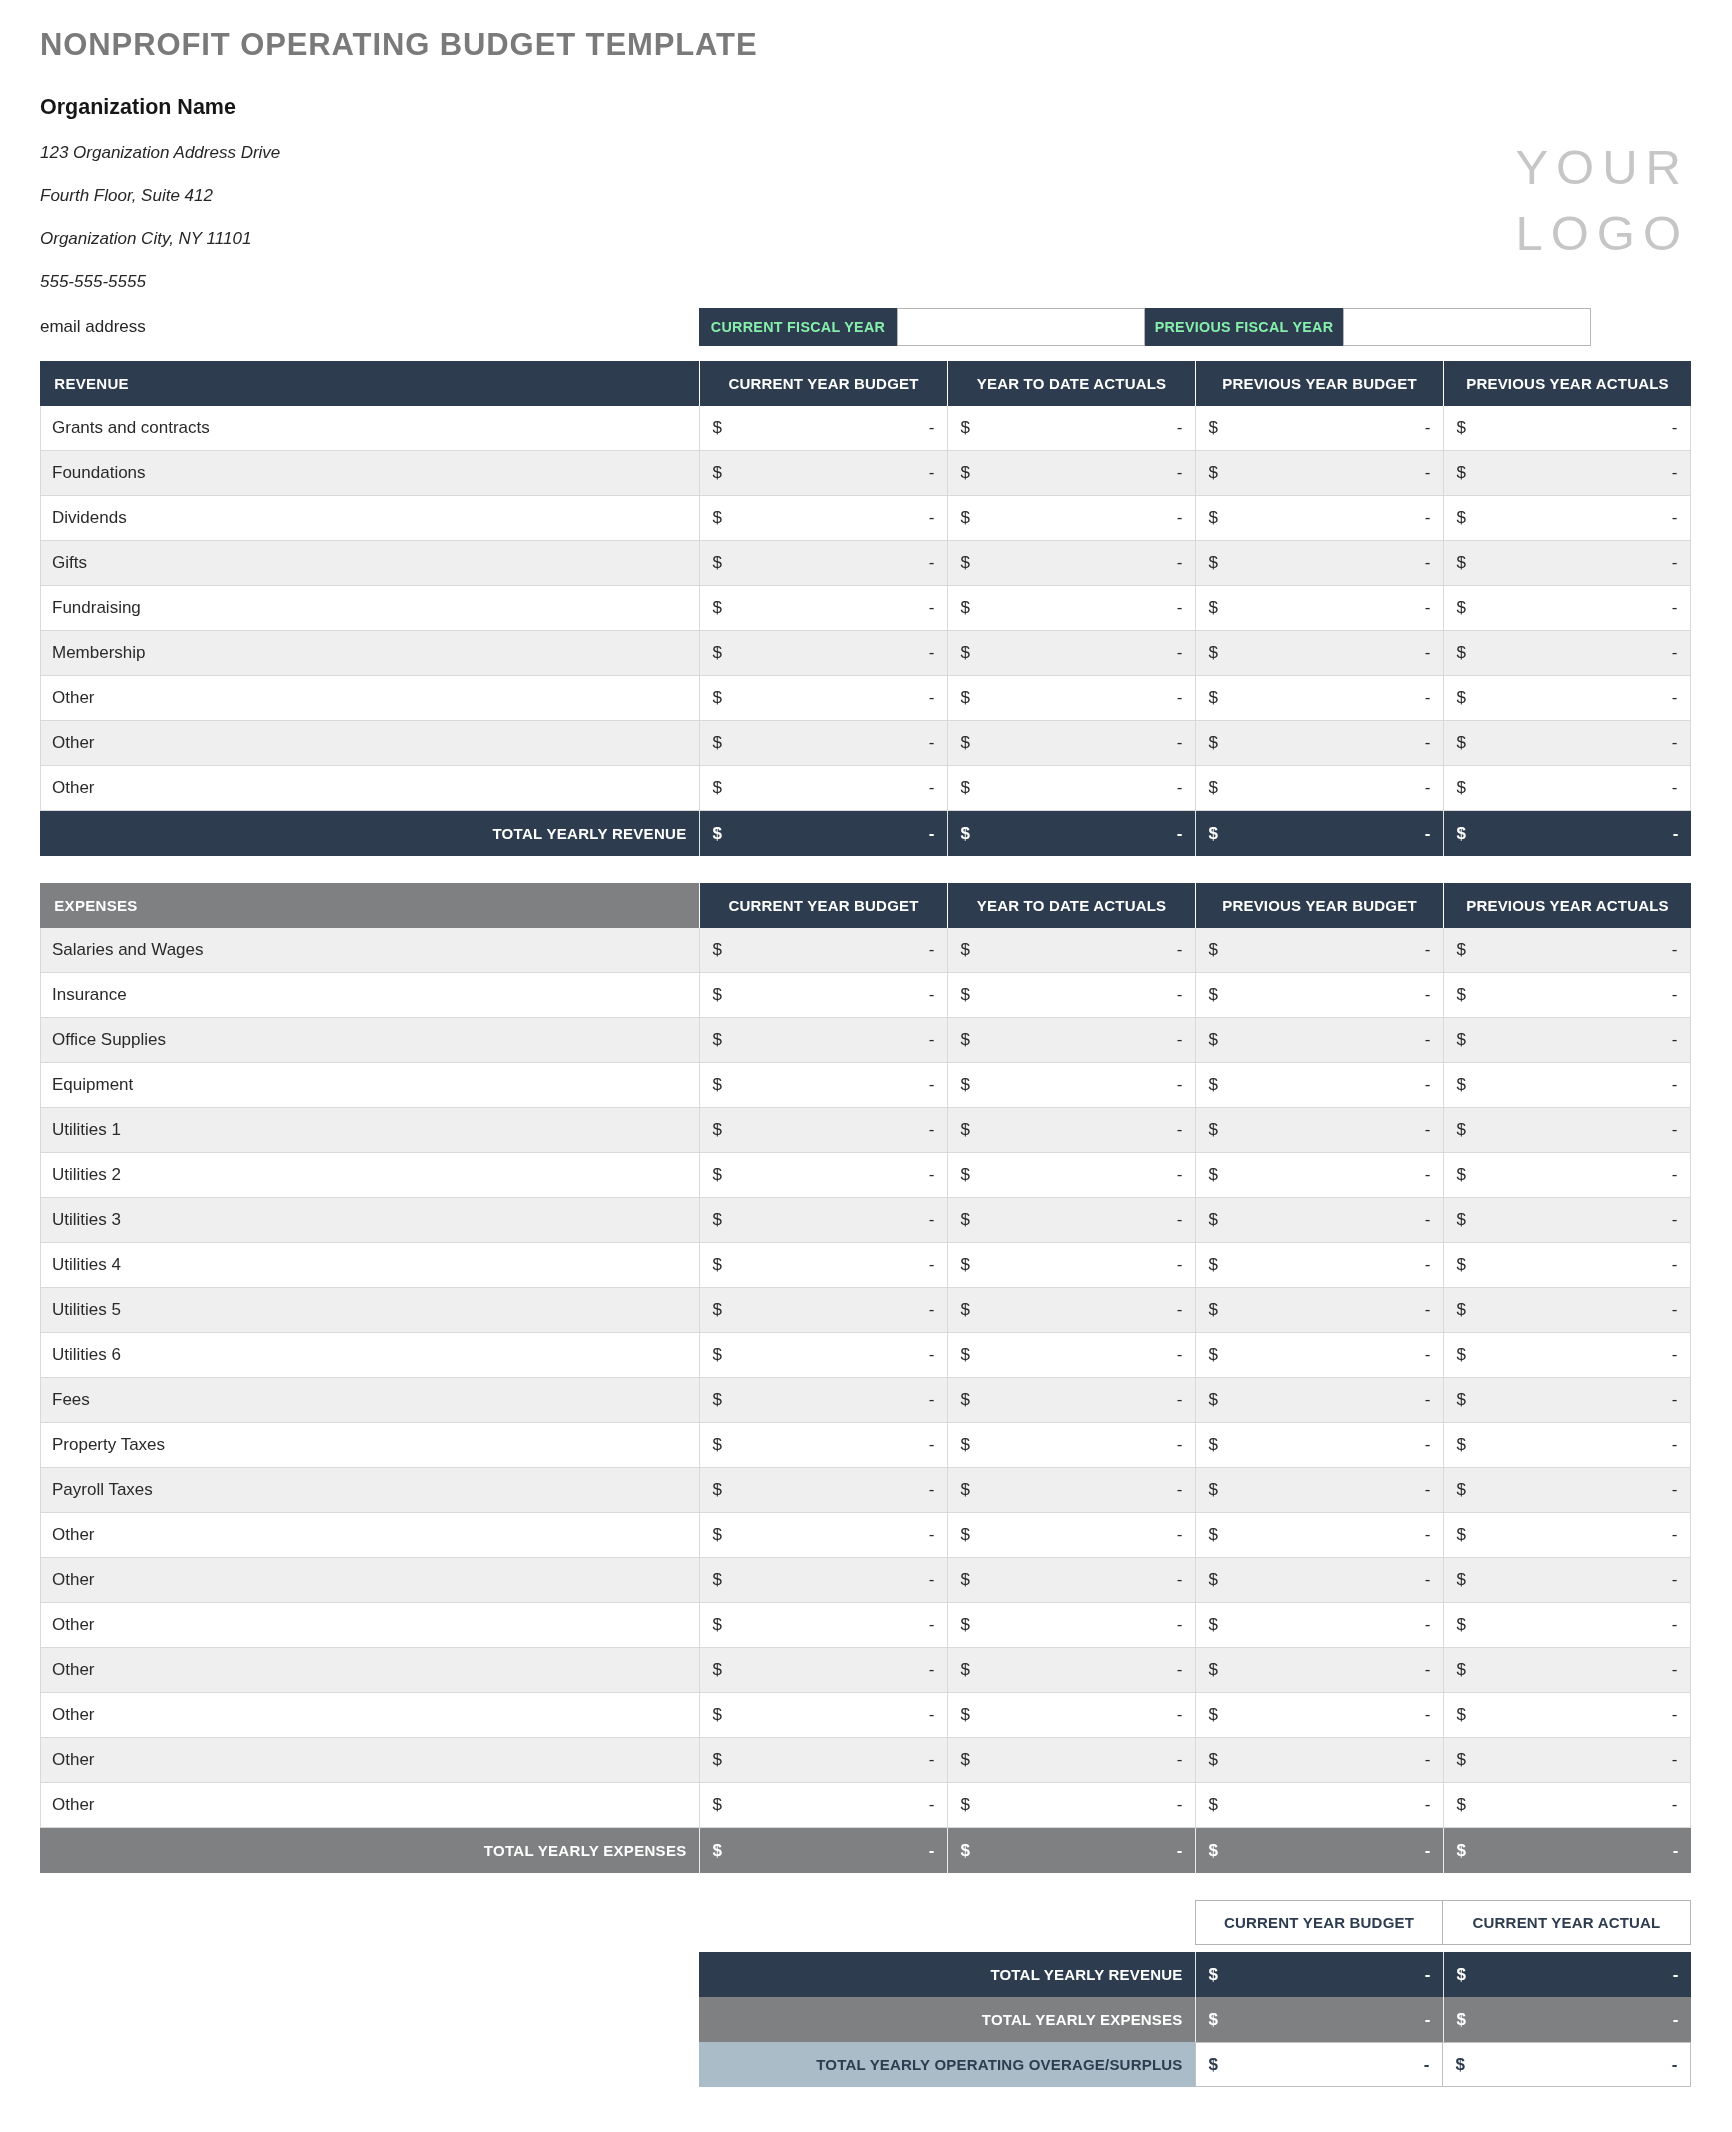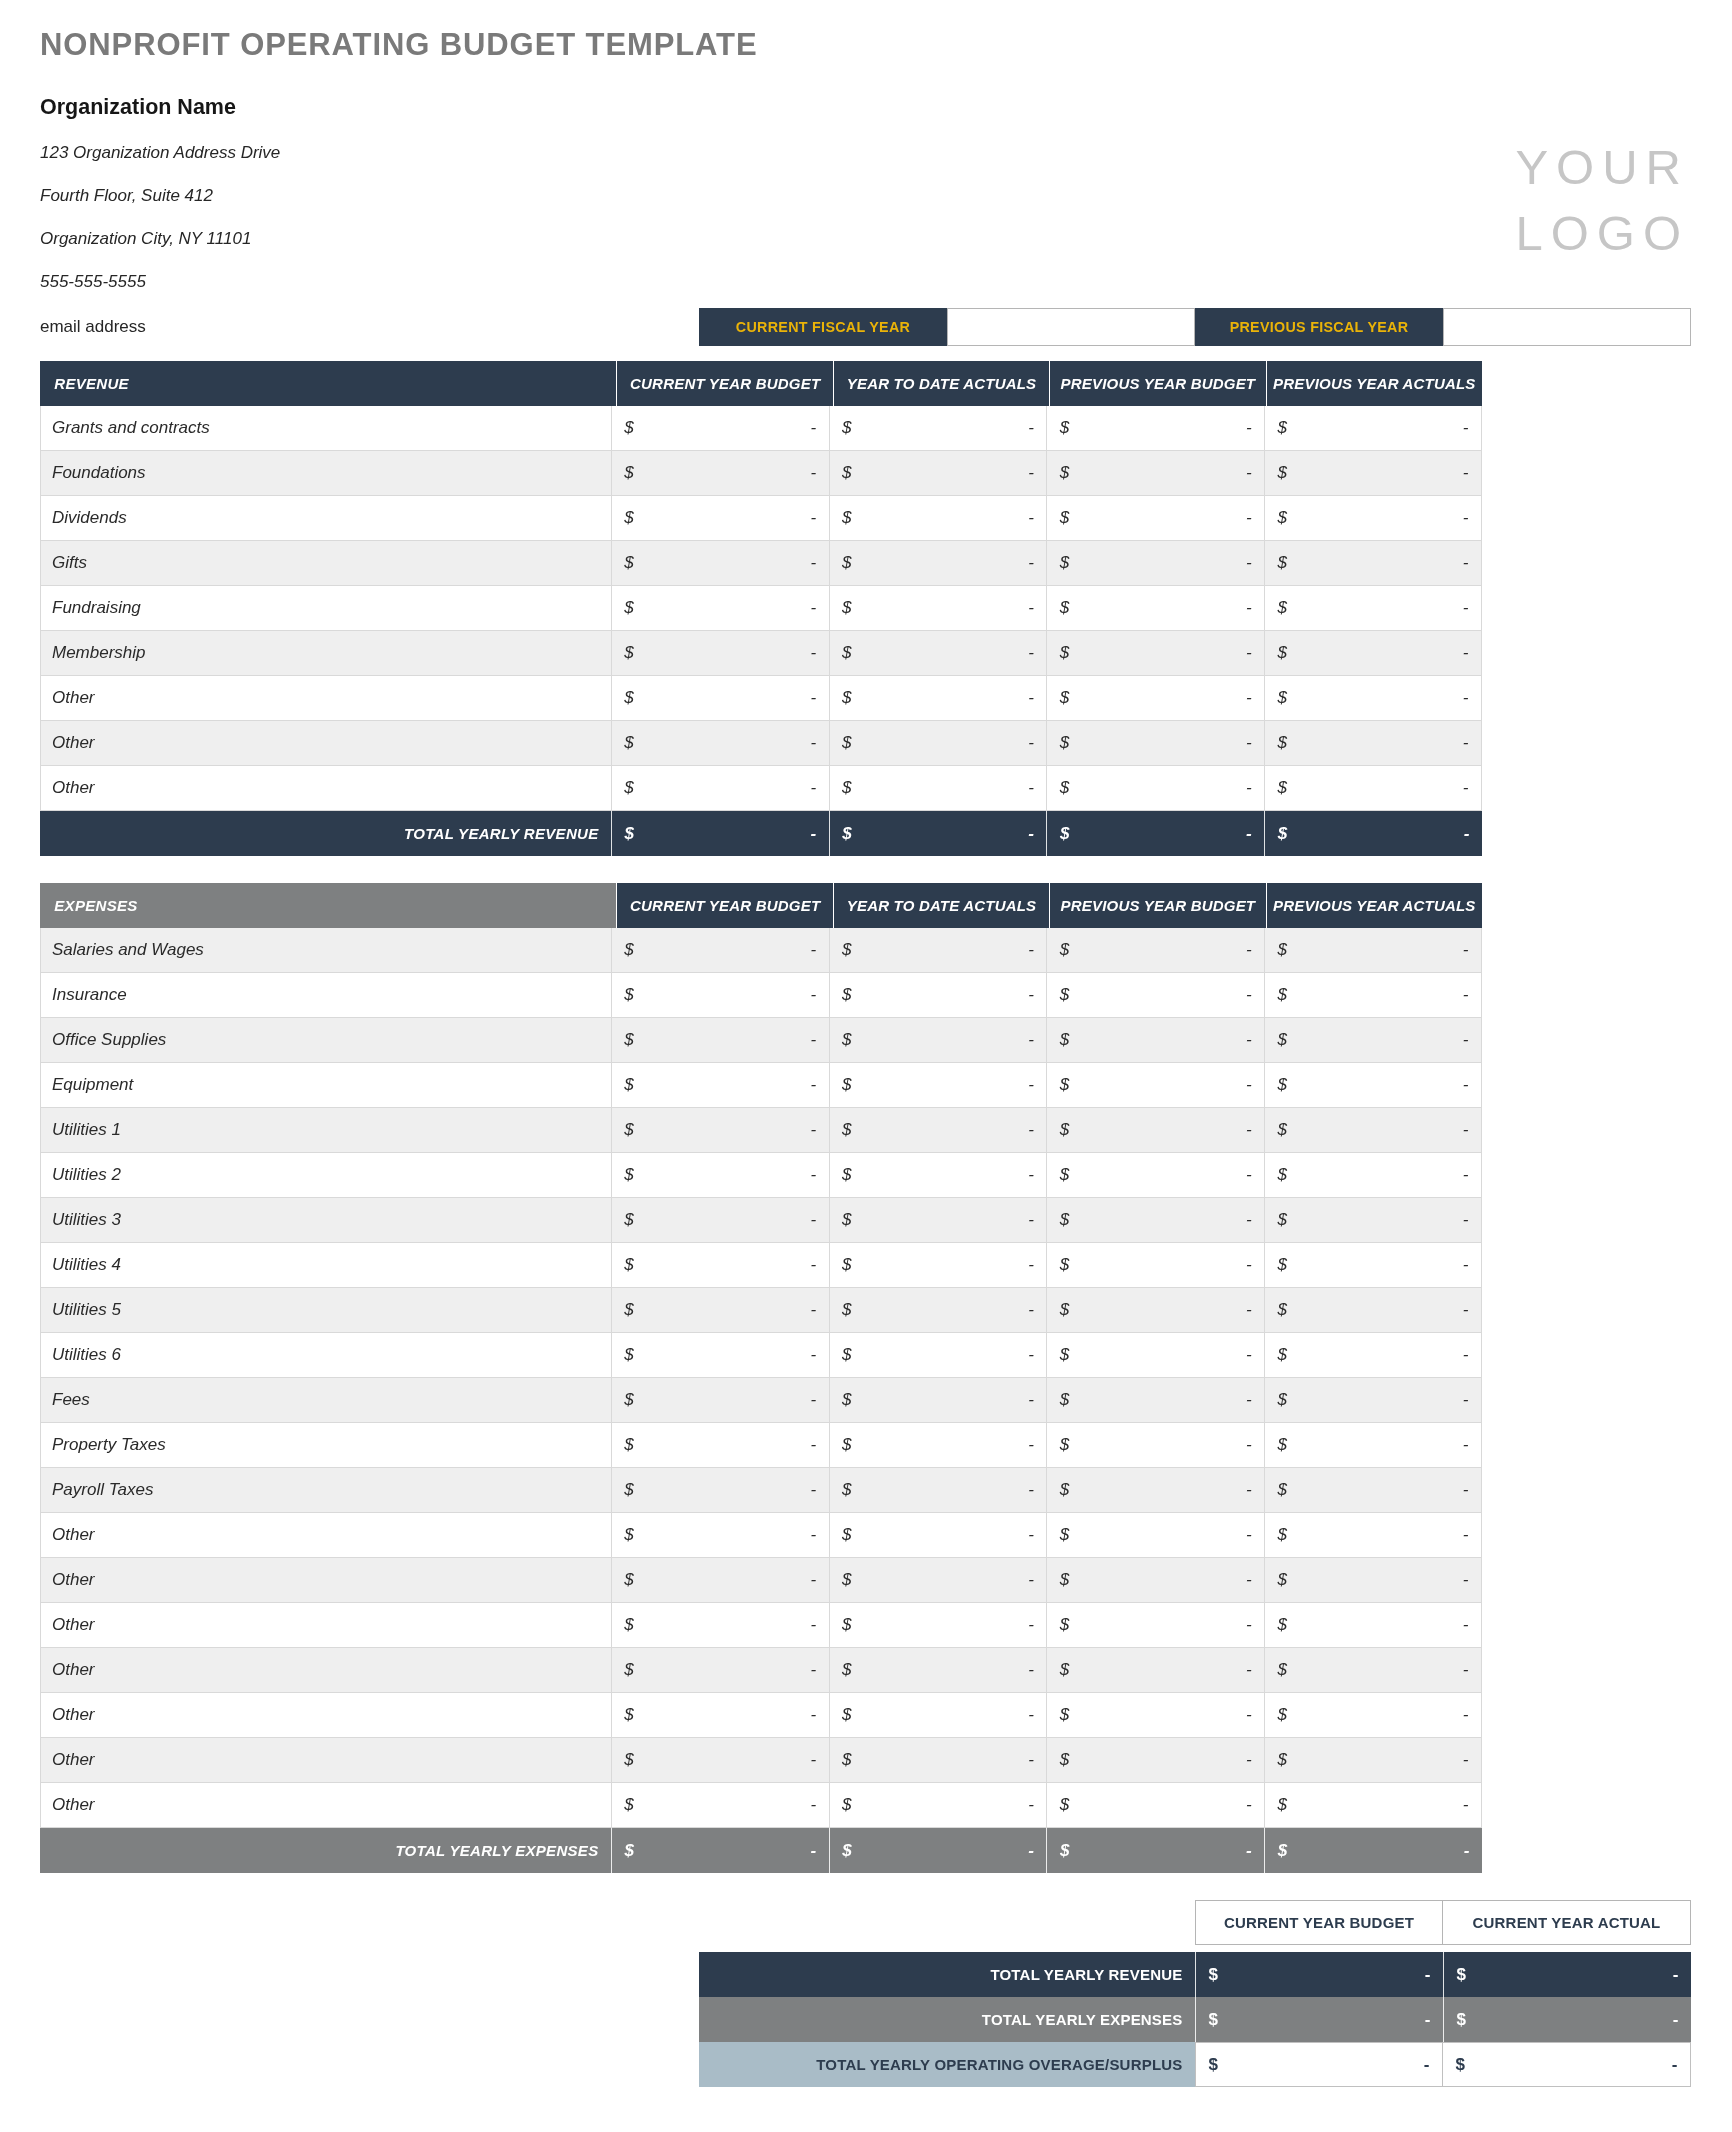--- a/index.html
+++ b/index.html
@@ -34,34 +34,34 @@
     line-height: 66px;
     letter-spacing: 8px;
     color: var(--logo_gray, #c6c6c6);
     font-weight: 400;
   }
 
   
   .contact-fiscal-row { display: flex; align-items: center; margin-top: 16px; height: 38px; }
   .email-line { width: 659px; font-size: 17px; color: #262626; }
   .fiscal-cell-dark {
-    width: 248px; height: 38px;
+    width: 198px; height: 38px;
     background: var(--dark, #2d3c4e);
-    color: #eab308; font-size: 14.3px; font-weight: 700;
+    color: #86efac; font-size: 14.3px; font-weight: 700;
     display: flex; align-items: center; justify-content: center;
     letter-spacing: 0.3px;
   }
   .fiscal-cell-value {
     width: 248px; height: 38px;
     background: #fff;
     border: 0.9px solid #b5b5b5;
   }
 
   
-  .budget-table { margin-top: 15px; width: 1442px; font-style: italic; }
+  .budget-table { margin-top: 15px; width: 1651px; }
   .expenses-gap { margin-top: 27px; border-radius: 11px; }
 
   .trow { display: flex; height: 45px; }
 
   .header-row .section-hcell {
     width: 659px; height: 45px;
     color: #fff; font-size: 15px; font-weight: 700;
     display: flex; align-items: center;
     padding-left: 14.3px; letter-spacing: 0.3px;
   }

